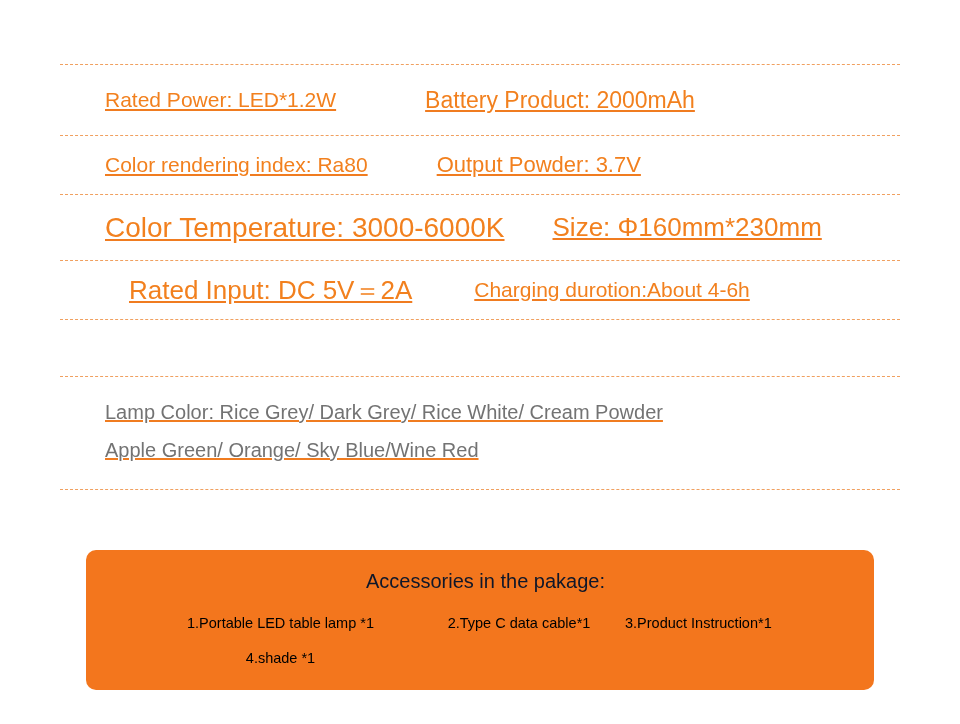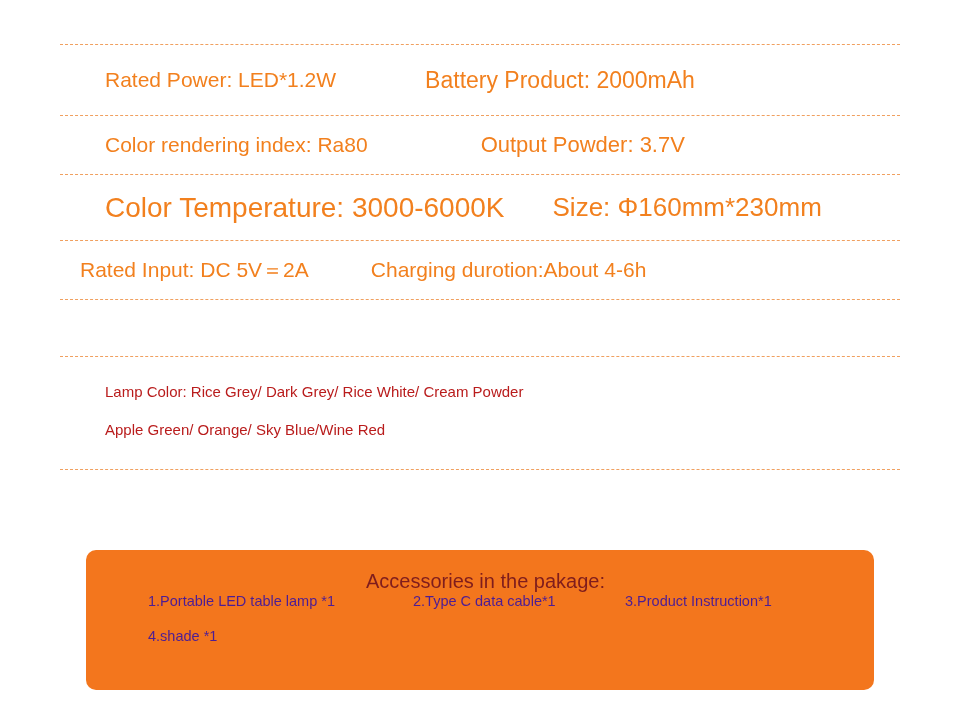--- a/index.html
+++ b/index.html
@@ -16,94 +16,97 @@
   }
   .page {
     position: relative;
     width: 960px;
     height: 724px;
     box-sizing: border-box;
   }
   .spec-table {
     position: absolute;
     left: 60px;
-    top: 44px;
+    top: 64px;
     width: 840px;
+    text-decoration: underline;
   }
   .spec-row {
     display: flex;
     align-items: center;
     border-top: 1px dashed #f0a060;
     box-sizing: border-box;
     position: relative;
   }
   .spec-row:last-child {
     border-bottom: 1px dashed #f0a060;
   }
   .cell {
     color: #f2801e;
     white-space: nowrap;
   }
   
   .r1 { height: 71px; }
   .r1 .c1 { font-size: 21px; margin-left: 45px; }
   .r1 .c2 { font-size: 23px; margin-left: 89px; }
 
-  .r2 { height: 59px; gap: 44px; }
+  .r2 { height: 59px; }
   .r2 .c1 { font-size: 21px; margin-left: 45px; }
   .r2 .c2 { font-size: 22px; margin-left: 69px; }
 
   .r3 { height: 66px; }
   .r3 .c1 { font-size: 28px; margin-left: 45px; }
   .r3 .c2 { font-size: 26px; margin-left: 48px; }
 
   .r4 { height: 59px; }
-  .r4 .c1 { font-size: 21px; margin-left: 20px; }
+  .r4 .c1 { font-size: 26px; margin-left: 69px; }
   .r4 .c2 { font-size: 21px; margin-left: 62px; }
 
   .r5 { height: 57px; }
   .r5 .c1 { font-size: 21px; margin-left: 45px; }
   .r5 .c2 { font-size: 21px; margin-left: 24px; }
 
   .r6 {
     height: 114px;
     display: block;
     padding-left: 45px;
     padding-top: 16px;
     box-sizing: border-box;
   }
   .r6 .line {
-    font-size: 15px;
+    font-size: 20px;
     line-height: 38px;
-    color: #b91c1c;
+    color: #737373;
     white-space: nowrap;
   }
 
   .accessories {
     position: absolute;
     left: 86px;
     top: 550px;
     width: 788px;
     height: 140px;
     background: #f3761d;
     border-radius: 10px;
     box-sizing: border-box;
     color: #ffffff;
   }
   .acc-title {
     text-align: center;
     font-size: 20px;
     margin-top: 20px;
-    color: #7f1d1d;
+    color: #0f172a;
     margin-left: 11px;
   }
   .acc-list {
+    margin-top: 22px;
     padding: 0 62px;
-    color: #4c1d95;
+    color: #000000;
     font-size: 14.5px;
+    text-align: center;
   }
   .acc-line {
     display: flex;
     margin-bottom: 19px;
   }
   .acc-item-1 { width: 265px; }
   .acc-item-2 { width: 212px; }
   .acc-item-3 { width: auto; }
 </style>
 </head>

